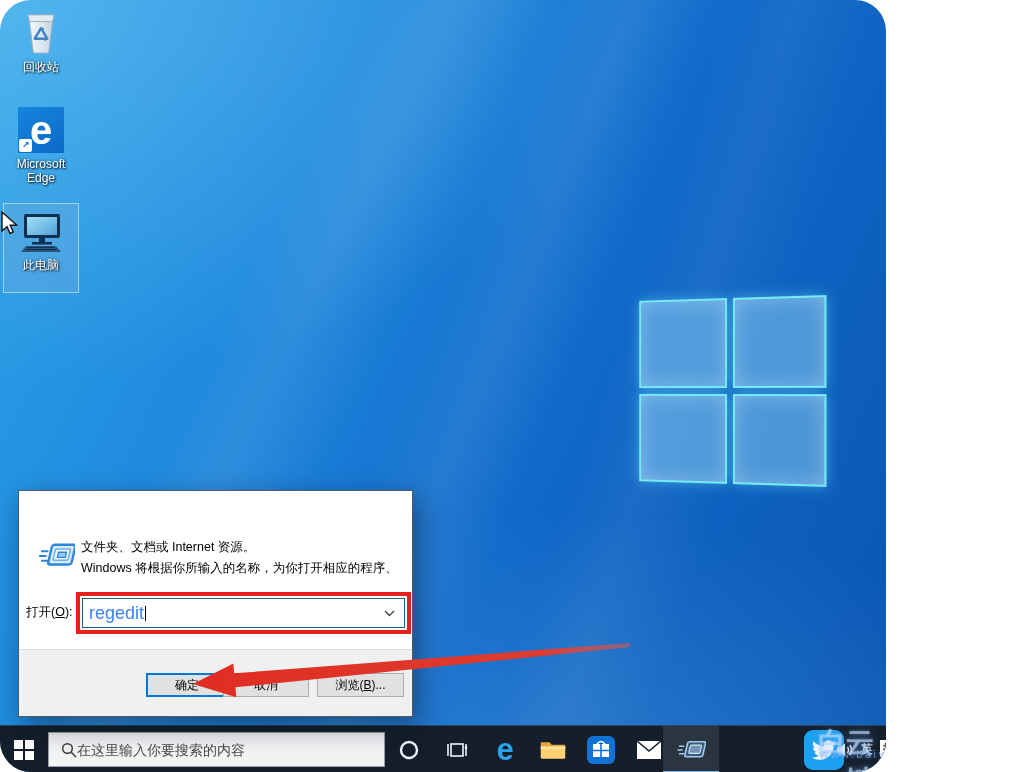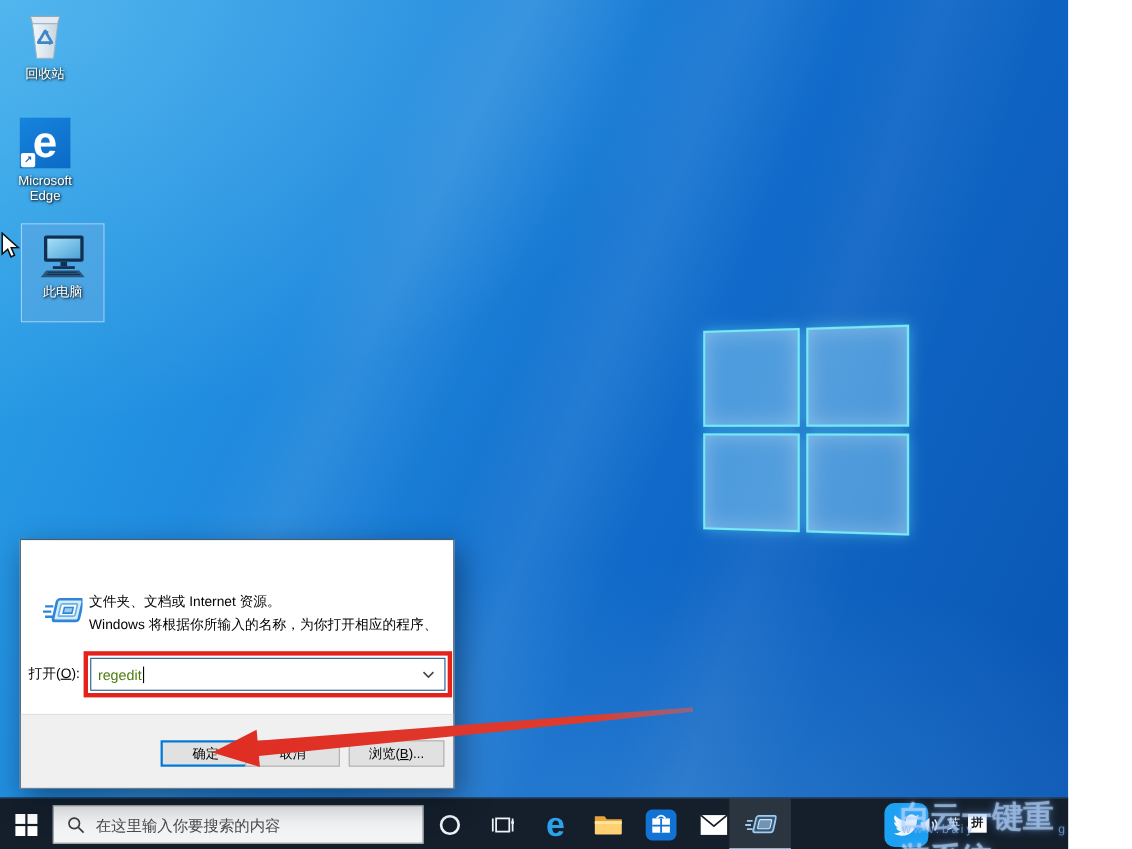--- a/index.html
+++ b/index.html
@@ -1,25 +1,25 @@
 <!DOCTYPE html>
 <html><head>
 <meta charset="utf-8">
 <style>
   * { margin:0; padding:0; box-sizing:border-box; }
   html,body { width:1029px; height:772px; overflow:hidden; }
   body { font-family:"Liberation Sans","DejaVu Sans",sans-serif; position:relative; }
 
   
-  .desktop { position:absolute; inset:0; width:971px; height:772px;
+  .desktop { position:absolute; inset:0; width:886px; height:772px;
     background:
       radial-gradient(1200px 700px at 0% 0%, rgba(150,215,248,.35), rgba(0,0,0,0) 55%),
       radial-gradient(900px 500px at 62% 105%, rgba(110,185,235,.30), rgba(0,0,0,0) 60%),
       linear-gradient(115deg, #2da4e8 0%, #1f8ade 30%, #1068c8 62%, #0a55b2 100%);
-    overflow:hidden; }
+    overflow:hidden;border-radius:31px; }
   .beams { position:absolute; inset:0; pointer-events:none;
     background:
       linear-gradient(116deg, rgba(255,255,255,0) 30%, rgba(255,255,255,.08) 36%, rgba(255,255,255,0) 44%),
       linear-gradient(112deg, rgba(255,255,255,0) 47%, rgba(255,255,255,.07) 53%, rgba(255,255,255,0) 60%),
       linear-gradient(108deg, rgba(255,255,255,0) 64%, rgba(255,255,255,.05) 70%, rgba(255,255,255,0) 78%); }
   .winlogo { position:absolute; left:634px; top:298px; width:192px; height:186px;
     display:grid; grid-template-columns:1fr 1fr; grid-template-rows:1fr 1fr; gap:6px;
     transform:perspective(700px) rotateY(-13deg); }
   .pane { background:rgba(145,212,244,.48); border:2px solid rgba(118,238,248,.95);
     box-shadow:inset 0 0 20px rgba(255,255,255,.30), 0 0 12px rgba(110,230,245,.45); }
@@ -46,21 +46,21 @@
   .titlebar .ttl { margin-left:8px; font-size:12px; color:#000; }
   .closebtn { position:absolute; right:0; top:0; width:45px; height:30px; border:none; background:#fff;
     font-size:15px; color:#333; cursor:pointer; }
   .dlg-icon { position:absolute; left:18px; top:50px; }
   .dlg-text { position:absolute; left:62px; top:46px; width:322px; color:#000; line-height:21px; }
   .open-label { position:absolute; left:7px; top:113px; color:#000; }
   .redbox { position:absolute; left:57px; top:101px; width:335px; height:42px;
     border:4px solid #e5211c; pointer-events:none; z-index:5; }
   .combo { position:absolute; left:63px; top:107px; width:323px; height:30px; background:#fff;
     border:1px solid #20598c; display:flex; align-items:center; padding-left:6px; }
-  .combo .val { font-size:13px; color:#4d7c0f; }
+  .combo .val { font-size:18px; color:#3b82f6; }
   .caret { display:inline-block; width:1px; height:15px; background:#000; margin-left:1px; }
   .combo .chev { position:absolute; right:4px; top:0; width:22px; height:28px;
     display:flex; align-items:center; justify-content:center; }
   .dlg-footer { position:absolute; left:0; right:0; bottom:0; height:67px; background:#f0f0f0;
     border-top:1px solid #dfdfdf; }
   .btn { position:absolute; top:23px; height:24px; background:#e1e1e1; border:1px solid #adadad;
     font-size:12px; font-family:inherit; color:#000; cursor:pointer; }
   .btn.ok { left:127px; width:82px; border:2px solid #0078d7; }
   .btn.cancel { left:204px; width:86px; }
   .btn.browse { left:298px; width:87px; }
@@ -70,21 +70,21 @@
   .anno { position:absolute; inset:0; z-index:50; pointer-events:none; }
 
   
   .taskbar { position:absolute; left:0; bottom:0; width:1029px; height:47px; background:#141f2b;
     border-top:1px solid #2a4562; z-index:30; }
   .tb-btn { position:absolute; top:0; height:47px; width:48px; display:flex; align-items:center;
     justify-content:center; cursor:pointer; }
   .tb-btn.active { background:rgba(255,255,255,.10); box-shadow:inset 0 -2px 0 #7ab8e8; }
   .searchbox { position:absolute; left:48px; top:6px; width:337px; height:35px; background:#f3f4f5;
     border:1px solid #9aa0a6; display:flex; align-items:center; padding-left:12px; }
-  .searchbox input { border:none; background:transparent; outline:none; margin-left:10px;
+  .searchbox input { border:none; background:transparent; outline:none; 
     font-size:14px; color:#8b5cf6; width:280px; font-family:inherit; }
   .searchbox input::placeholder { color:#4a4a4a; opacity:1; }
   .startlogo { display:grid; grid-template-columns:9px 9px; grid-template-rows:9px 9px; gap:2px; }
   .startlogo span { background:#fff; }
   .twitter { position:absolute; left:804px; top:4px; width:40px; height:40px; border-radius:9px;
     background:#1da1f2; display:flex; align-items:center; justify-content:center; cursor:pointer; }
   .tray-txt { position:absolute; color:#fff; font-size:12px; cursor:default; }
   .pinyin { width:17px; height:17px; background:#fff; color:#111; font-size:11px; line-height:17px;
     text-align:center; font-weight:bold; }
   .badge { position:absolute; left:1000px; top:750px; width:15px; height:15px; border-radius:50%;
@@ -134,21 +134,21 @@
         <span class="e">e</span>
         <span class="shortcut">↗</span>
       </div>
     </div>
     <div class="lbl">
       <div>Microsoft</div>
       <div>Edge</div>
     </div>
   </div>
 
-  <div class="dicon selected" style="left:20px; top:204px; padding-bottom:20px;">
+  <div class="dicon selected" style="left:4px; top:204px; padding-bottom:20px;">
     <div class="glyph">
       <svg width="48" height="42" viewBox="0 0 48 42">
         <defs>
             <linearGradient id="scr" x1="0" y1="0" x2="1" y2="1">
           <stop offset="0" stop-color="#a5e0f8"></stop>
               <stop offset="1" stop-color="#4fa2d8"></stop>
             </linearGradient>
           </defs>
         <rect x="7" y="2" width="36" height="24" rx="2" fill="#0f3050"></rect>
         <rect x="10" y="5" width="30" height="18" fill="url(#scr)"></rect>

